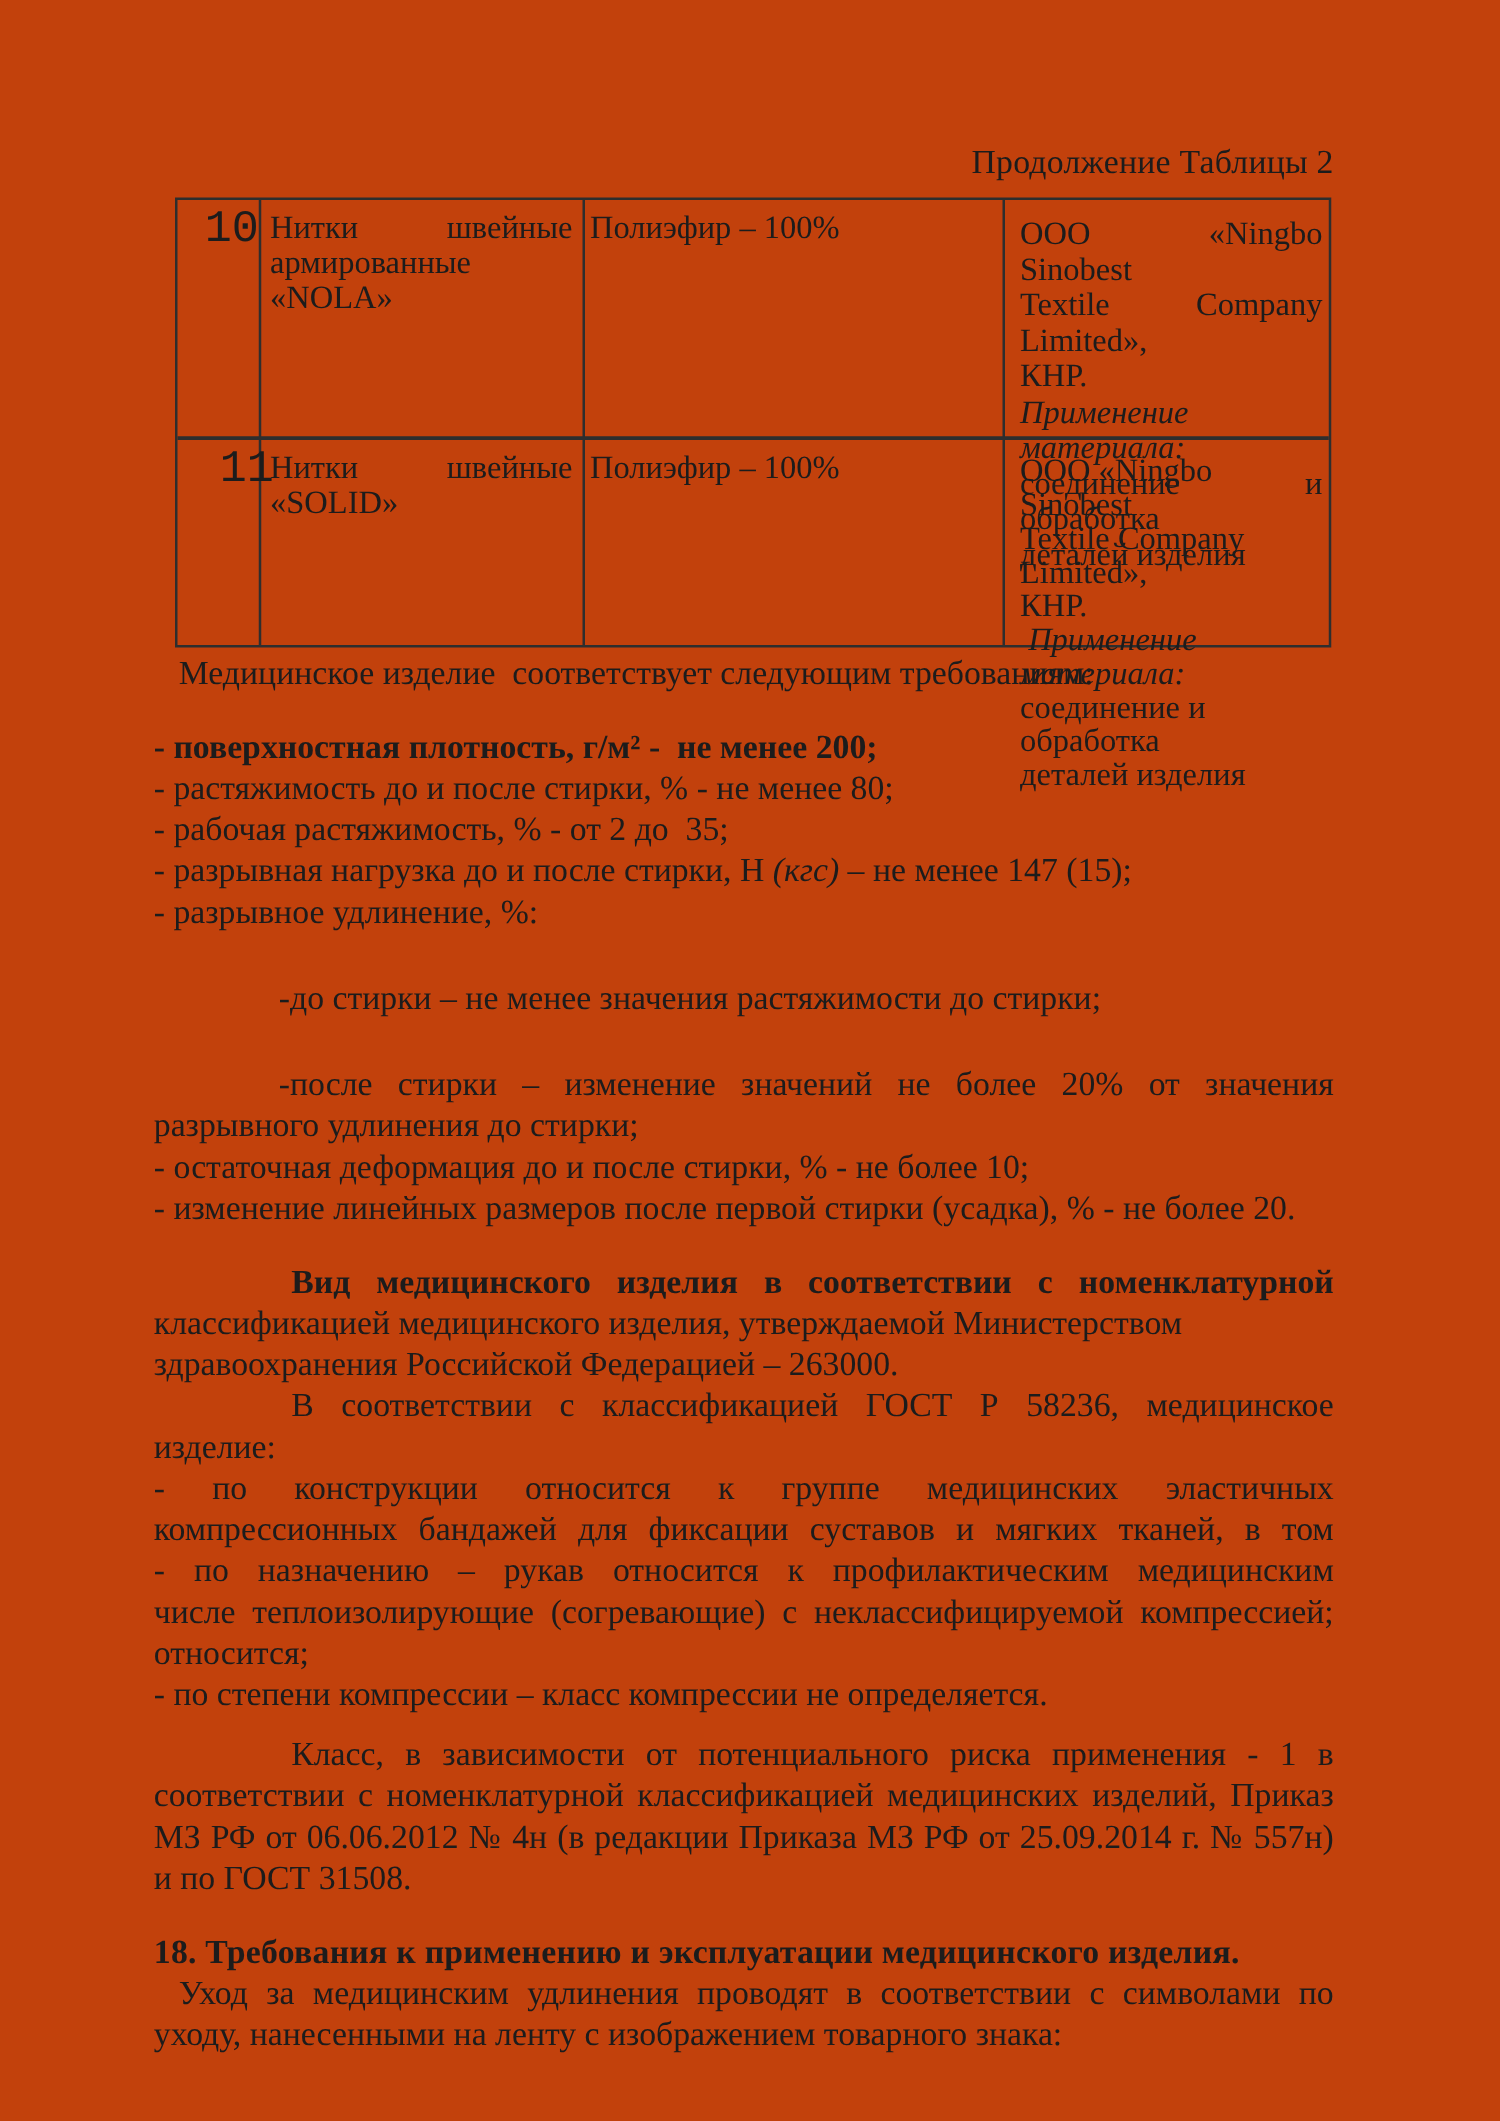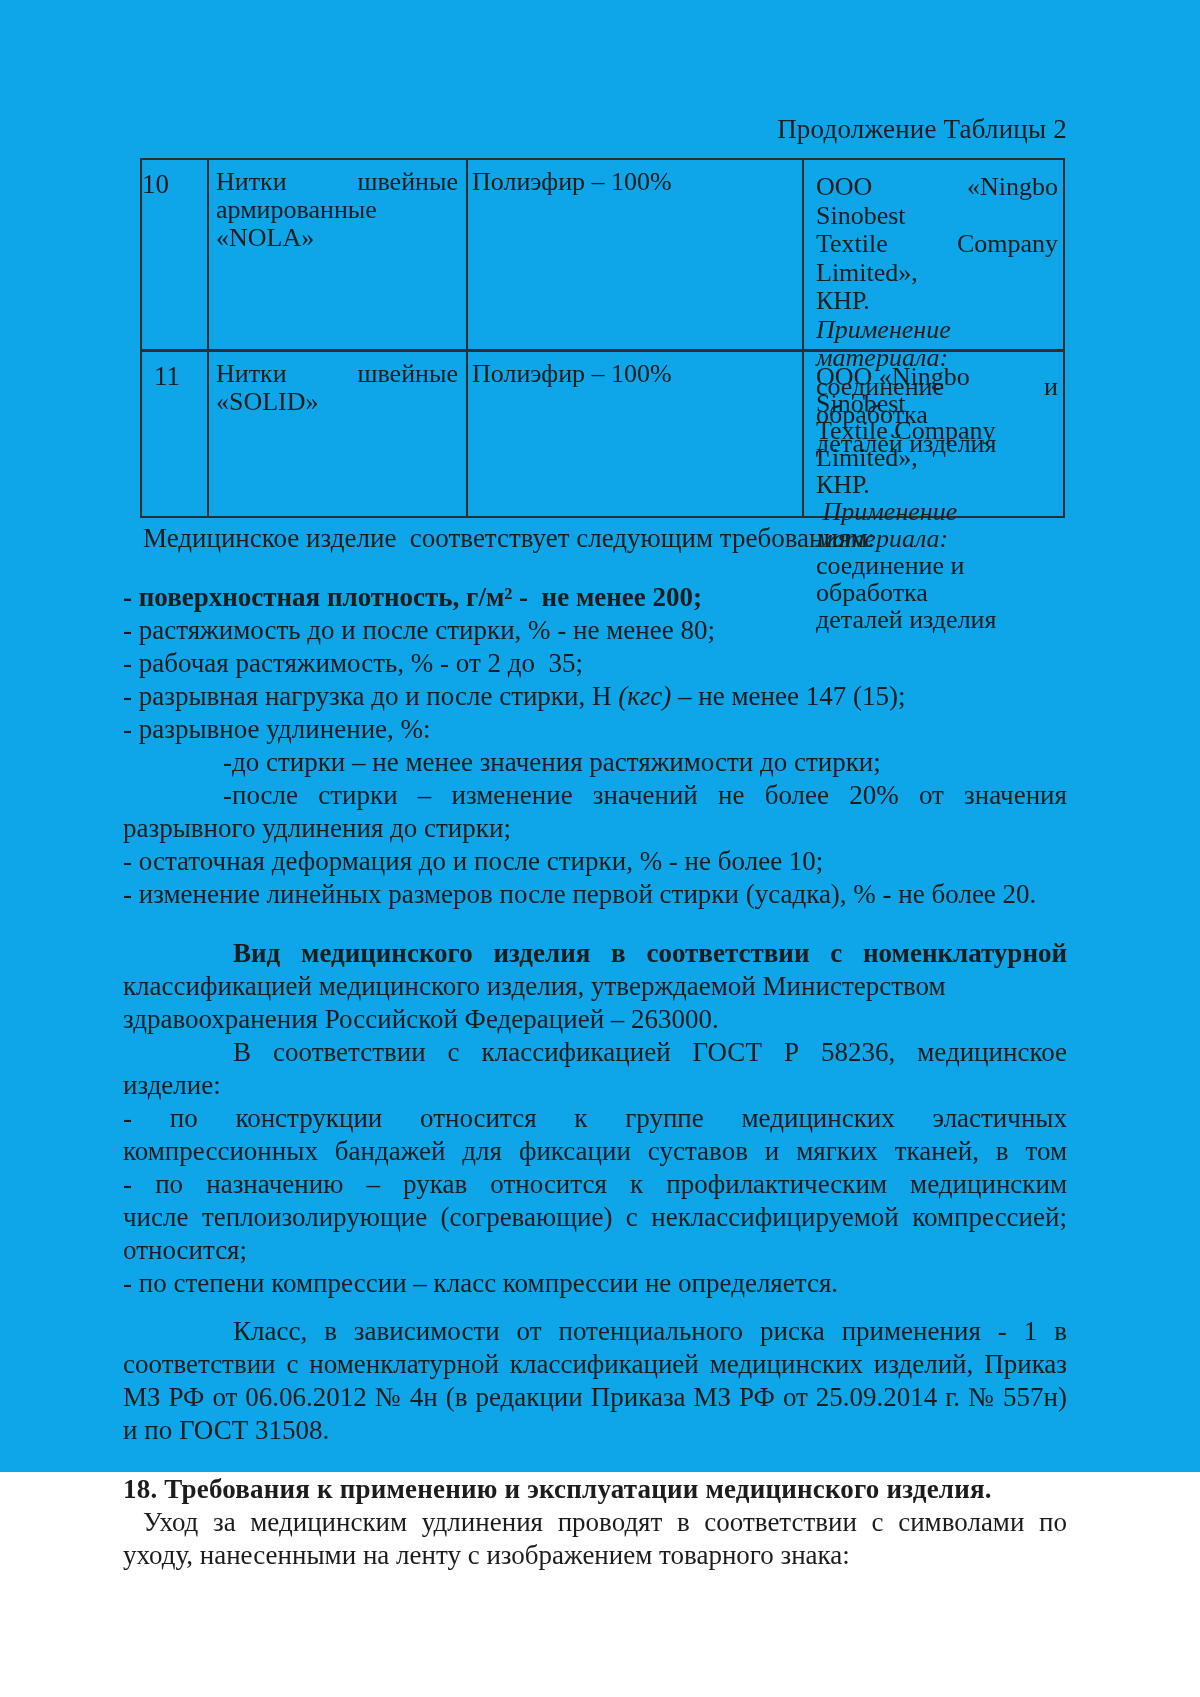--- a/index.html
+++ b/index.html
@@ -4,59 +4,59 @@
 <style>
   html,body{margin:0;padding:0;}
   body{
     width:1200px;height:1697px;
     background:#ffffff;
     font-family:"Liberation Serif","DejaVu Serif",serif;
     color:#1c1c1c;
     position:relative;
     overflow:hidden;
   }
-  .page{position:absolute;left:0;top:0;width:1200px;height:1472px;background:#0ea5e9;}
+  .page{position:absolute;left:0;top:0;width:1200px;height:1697px;background:#c2410c;}
 
   
   .hdr{
     position:absolute;left:745px;top:114px;width:322px;
     font-size:27px;text-align:right;letter-spacing:.2px;
   }
 
   
   .tbl{
     position:absolute;left:140px;top:158px;width:925px;height:360px;
     border:2px solid #2e2e2e;box-sizing:border-box;
   }
   .vl{position:absolute;top:0;bottom:0;width:2px;background:#2e2e2e;}
   .v1{left:65px}.v2{left:324px}.v3{left:660px}
   .hl{position:absolute;left:0;right:0;top:189px;height:3px;background:#2e2e2e;}
 
   .cell{position:absolute;font-size:26px;line-height:28px;}
-  .num{text-align:left;font-size:27px;}
+  .num{text-align:right;font-size:36px;font-family:Liberation Mono, monospace;}
   .r1c1{left:0;top:10px;width:65px;}
   .r1c2{left:74px;top:8px;width:242px;}
   .r1c3{left:330px;top:8px;width:320px;}
   .r1c4{left:674px;top:13px;width:242px;line-height:28.5px;}
   .r2c1{left:12px;top:202px;width:65px;}
   .r2c2{left:74px;top:200px;width:242px;}
   .r2c3{left:330px;top:200px;width:320px;}
   .r2c4{left:674px;top:203px;width:246px;line-height:27px;}
 
   
   .bodytext{
     position:absolute;left:123px;top:522px;width:944px;
     font-size:27px;line-height:33px;
   }
   .tl{white-space:pre-wrap;}
   .just-line{text-align:justify;text-align-last:justify;white-space:normal;}
   .it{font-style:italic;}
   .bold{font-weight:bold;letter-spacing:.2px;}
   .i20{padding-left:20px;box-sizing:border-box;}
-  .i100{padding-left:100px;box-sizing:border-box;}
+  .i100{padding-left:100px;box-sizing:border-box;margin-top:36px;}
   .i110{padding-left:110px;box-sizing:border-box;}
   .gA{margin-top:26px;font-weight:bold;}
   .gB{margin-top:15px;}
 </style>
 </head>
 <body>
 
 <div class="page">
 
   <div class="hdr">Продолжение Таблицы 2</div>

